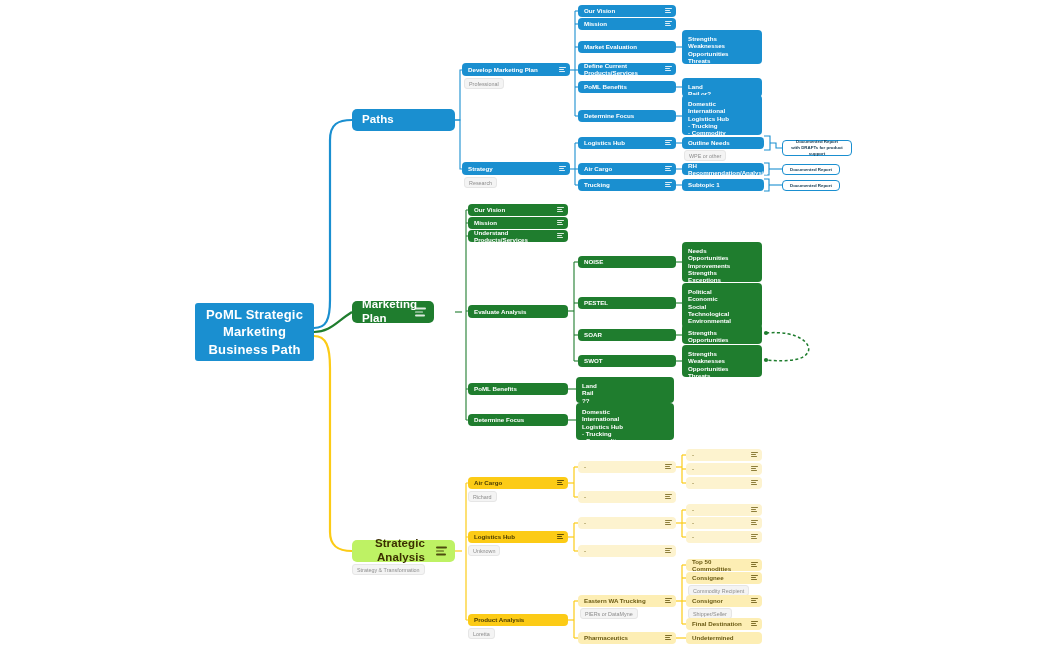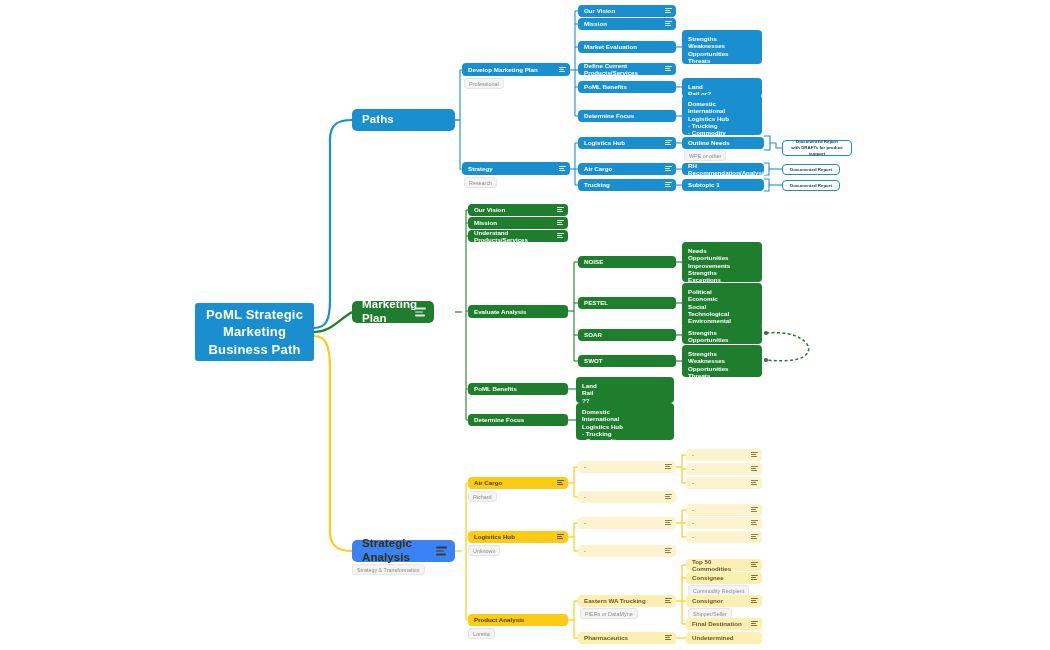--- a/index.html
+++ b/index.html
@@ -51,21 +51,21 @@
 
   
   .branch {
     border-radius: 5px;
     font-size: 11.5px;
     padding: 6px 30px 6px 10px;
     letter-spacing: .1px;
   }
   .branch.blue   { background: #1a8fd0; color:#fff; }
   .branch.green  { background: #1f7d2e; color:#fff; }
-  .branch.yellow { background: #3b82f6; color:#3b3000; }
+  .branch.yellow { background: #bef264; color:#3b3000;text-align:right; }
 
   
   .blue-node   { background: #1a8fd0; color:#fff; font-size: 6.2px; }
   
   .green-node  { background: #1f7d2e; color:#fff; font-size: 6.2px; }
   
   .yellow-node { background: #fccb16; color:#4a3b00; font-size: 6.2px; }
   .yellow-pale { background: #fdf3cf; color:#7a6a22; font-size: 6.2px; }
   .yellow-mid  { background: #fdeeb4; color:#6a5a13; font-size: 6.2px; }
 

